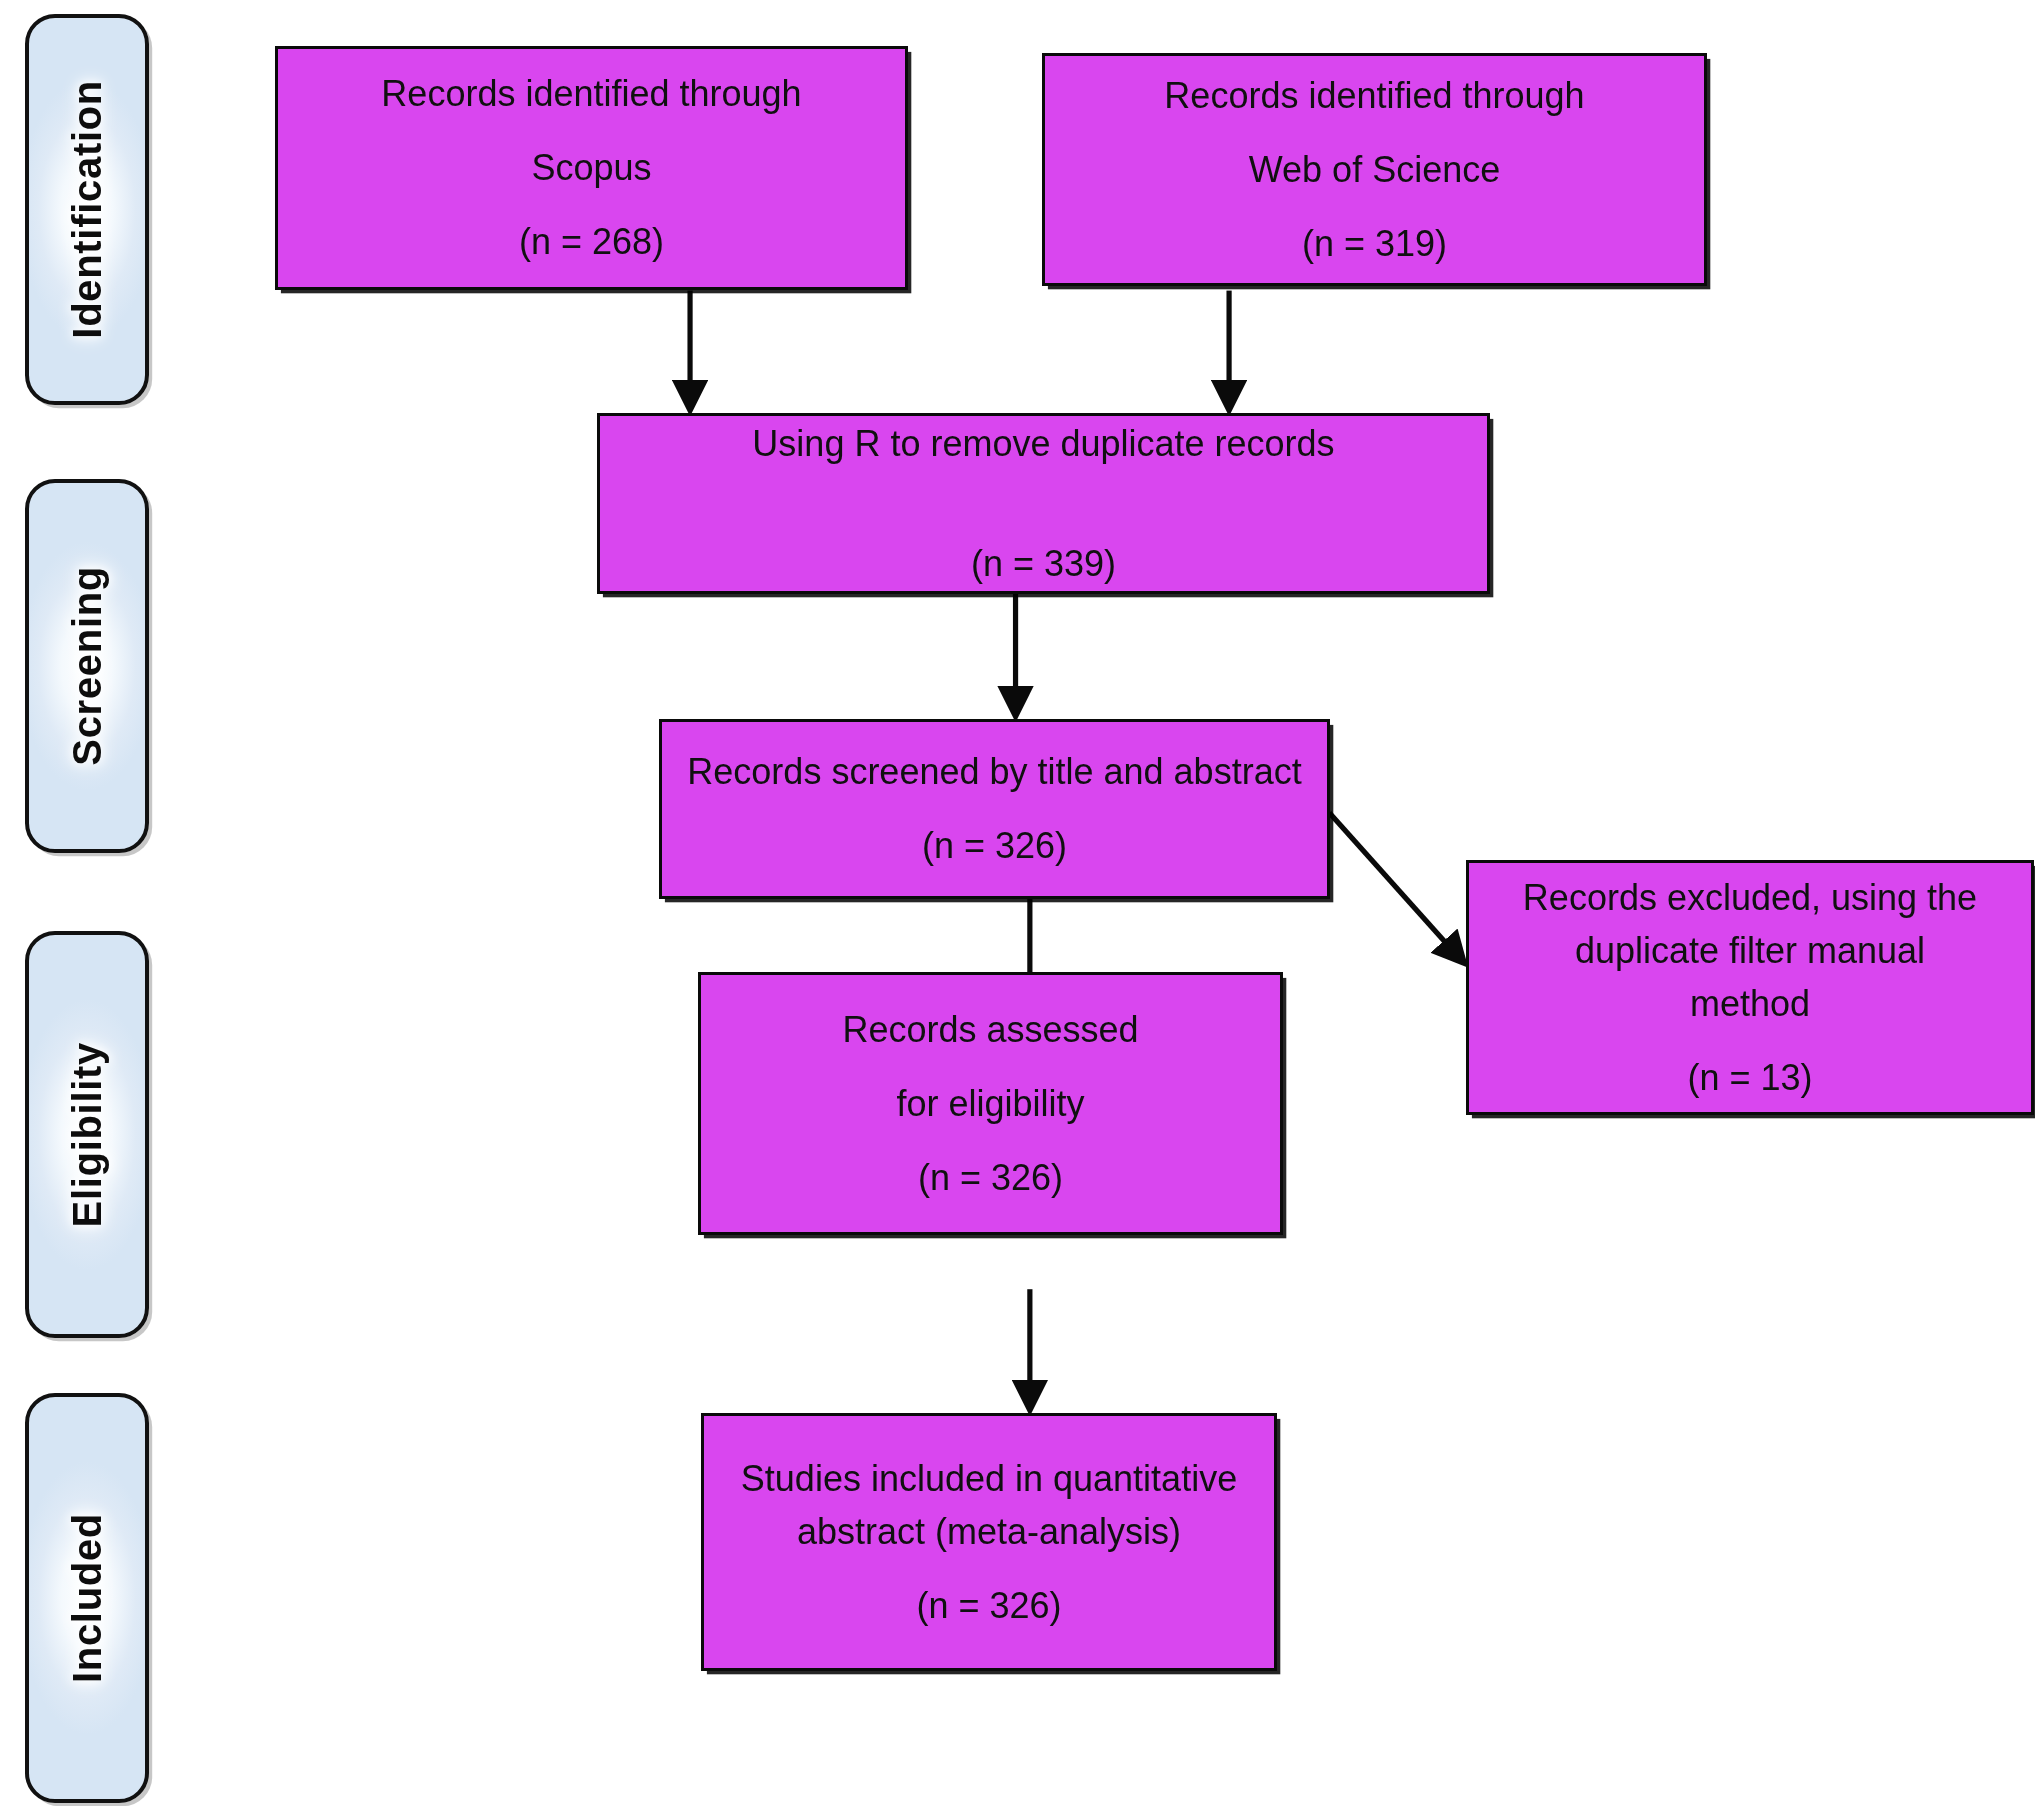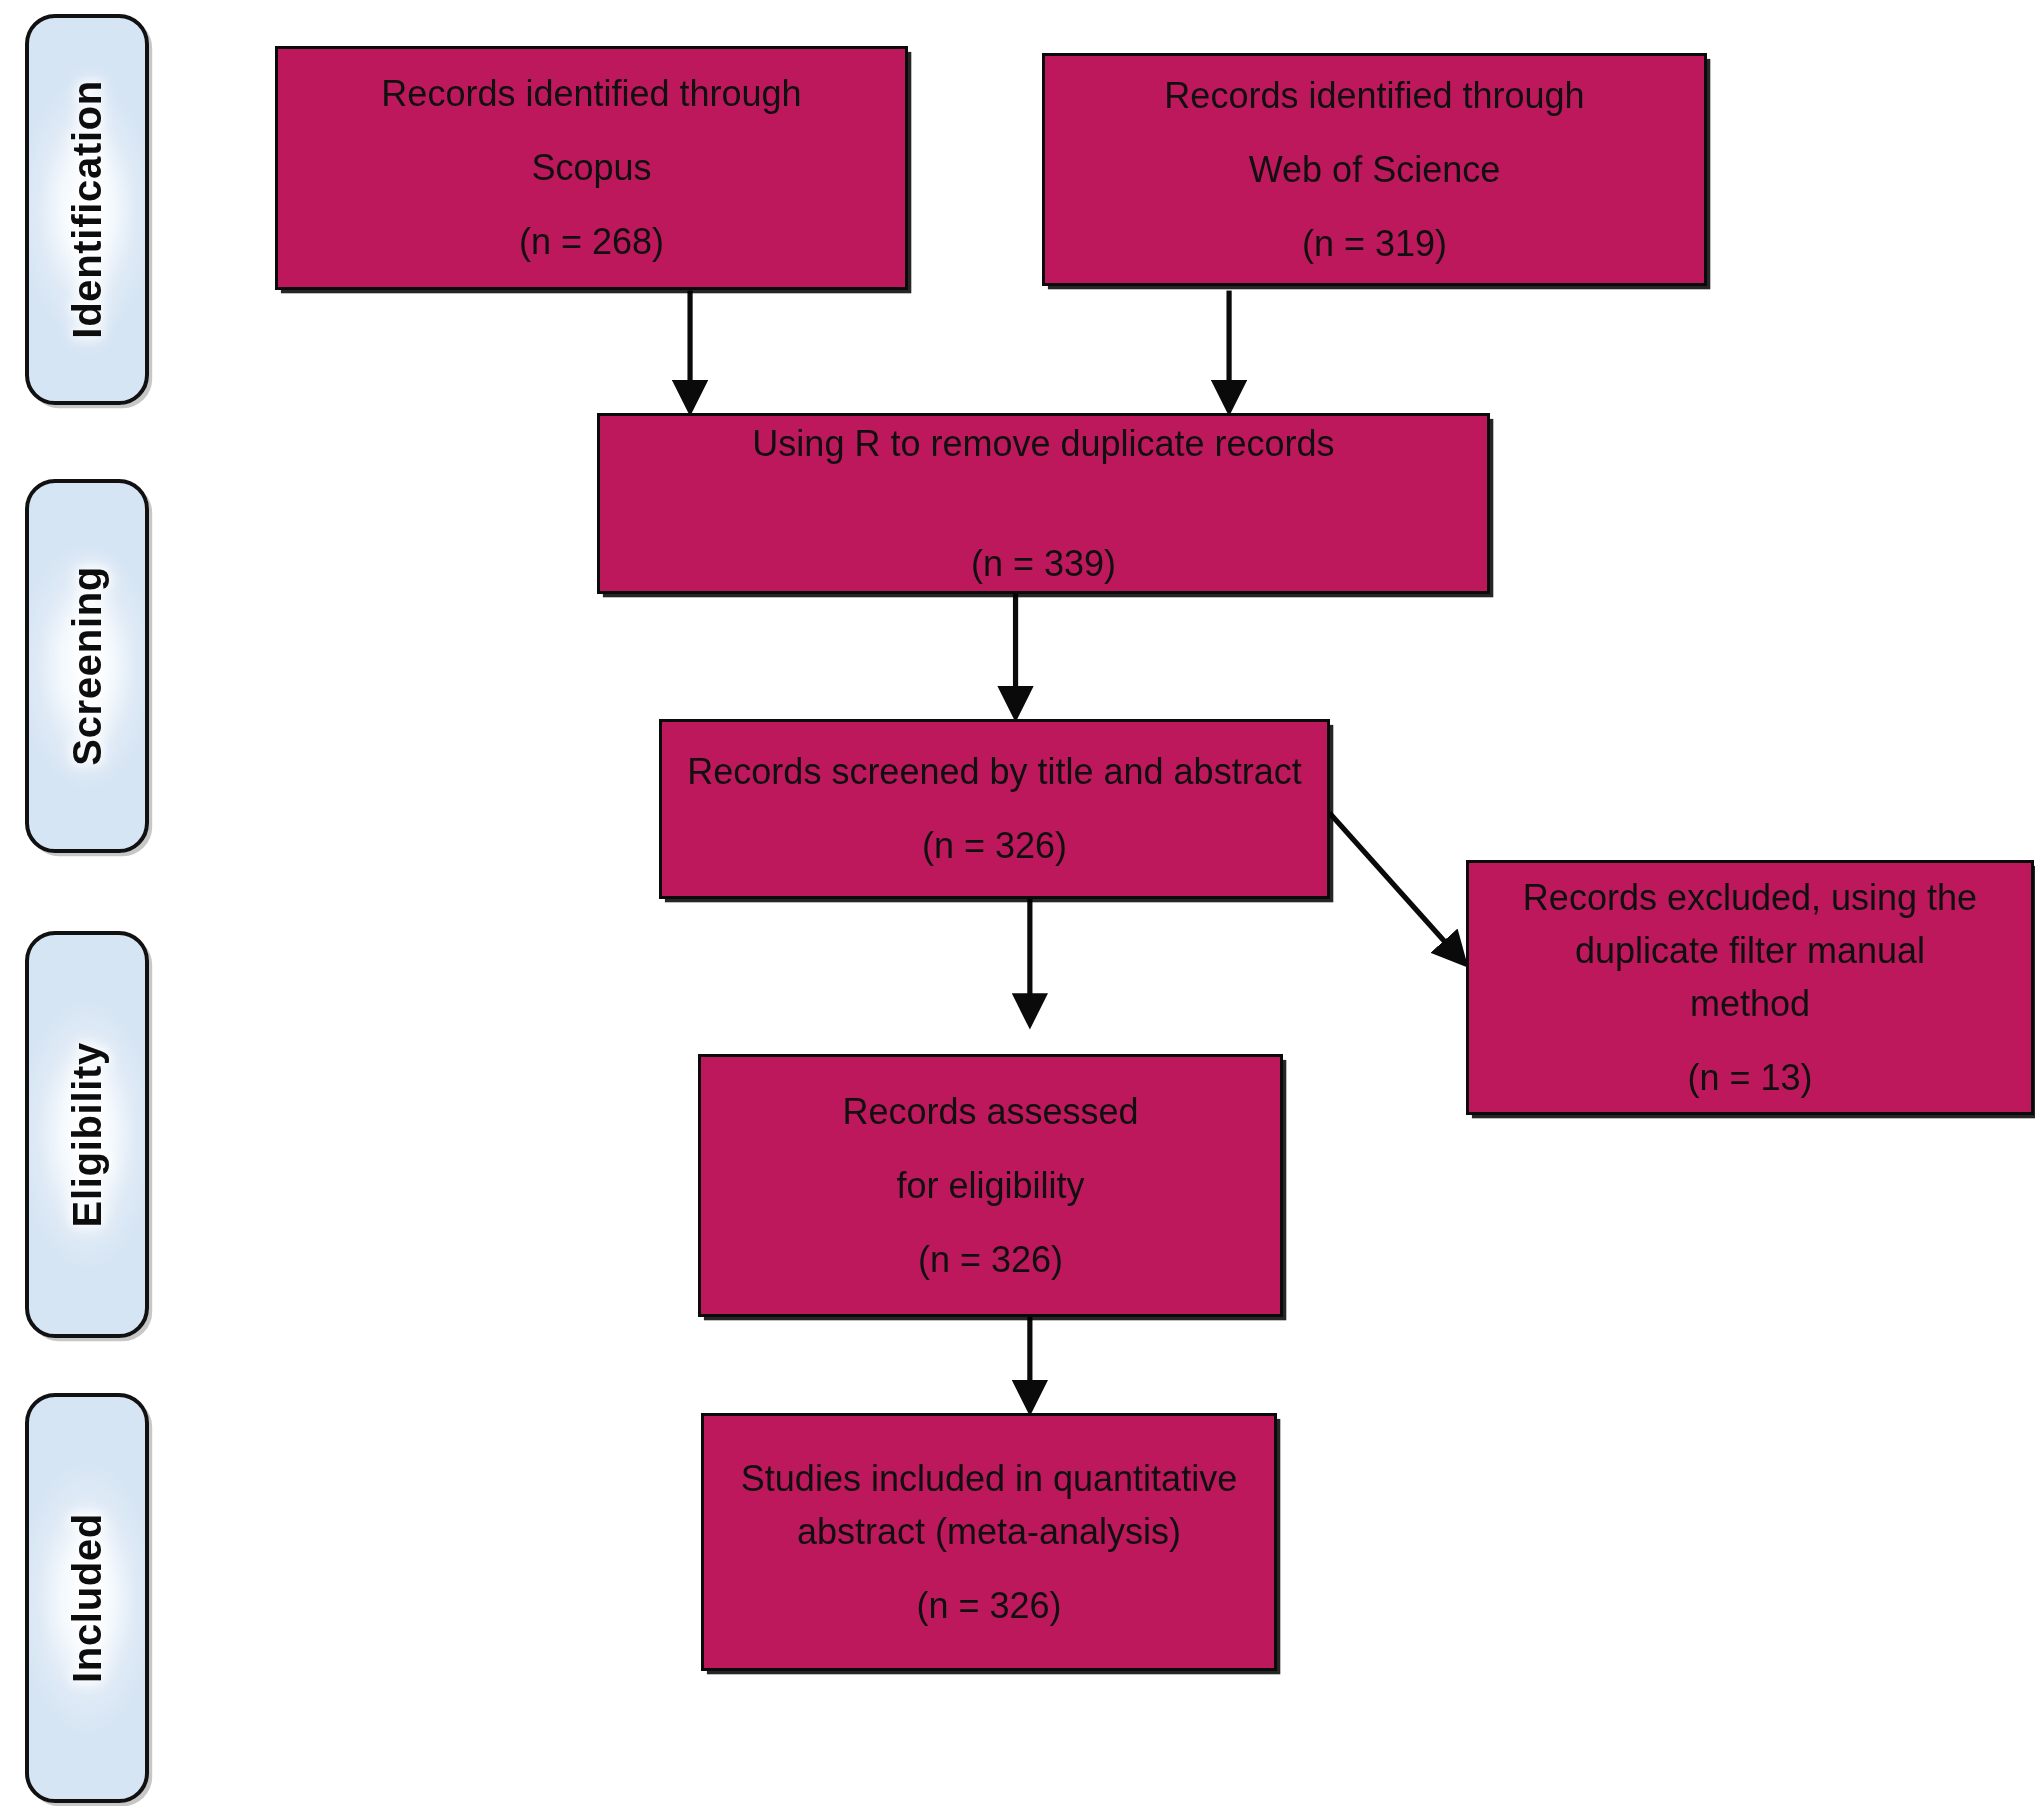--- a/index.html
+++ b/index.html
@@ -39,21 +39,21 @@
     color: #0d0d0d;
     white-space: nowrap;
     text-shadow: 0 0 14.3px #ffffff, 0 0 22px #ffffff, 0 0 9px #ffffff;
   }
 
   
   .node {
     position: absolute;
     box-sizing: border-box;
     border: 3.9px solid #0a0a0a;
-    background: #be185d;
+    background: #d946ef;
     display: flex;
     flex-direction: column;
     align-items: center;
     justify-content: center;
     box-shadow: 4.6px 4.6px 0 -1.3px rgba(0,0,0,0.85);
   }
   .node .line {
     font-size: 36px;
     line-height: 1.0;
     color: #101010;
@@ -136,21 +136,21 @@
     <div class="line">(n = 326)</div>
   </div>
 
   <div class="node tight" style="left:1466px; top:850px; width:568px; height:255px;margin-top:10px;">
     <div class="line">Records excluded, using the</div>
     <div class="line">duplicate filter manual</div>
     <div class="line">method</div>
     <div class="line" style="margin-top:38px;">(n = 13)</div>
   </div>
 
-  <div class="node" style="left:698px; top:1054px; width:585px; height:263px;">
+  <div class="node" style="left:698px; top:972px; width:585px; height:263px;">
     <div class="line">Records assessed</div>
     <div class="line">for eligibility</div>
     <div class="line">(n = 326)</div>
   </div>
 
   <div class="node" style="left:701px; top:1413px; width:576px; height:258px;">
     <div class="line">Studies included in quantitative</div>
     <div class="line" style="margin-top:17px;">abstract (meta-analysis)</div>
     <div class="line">(n = 326)</div>
   </div>

